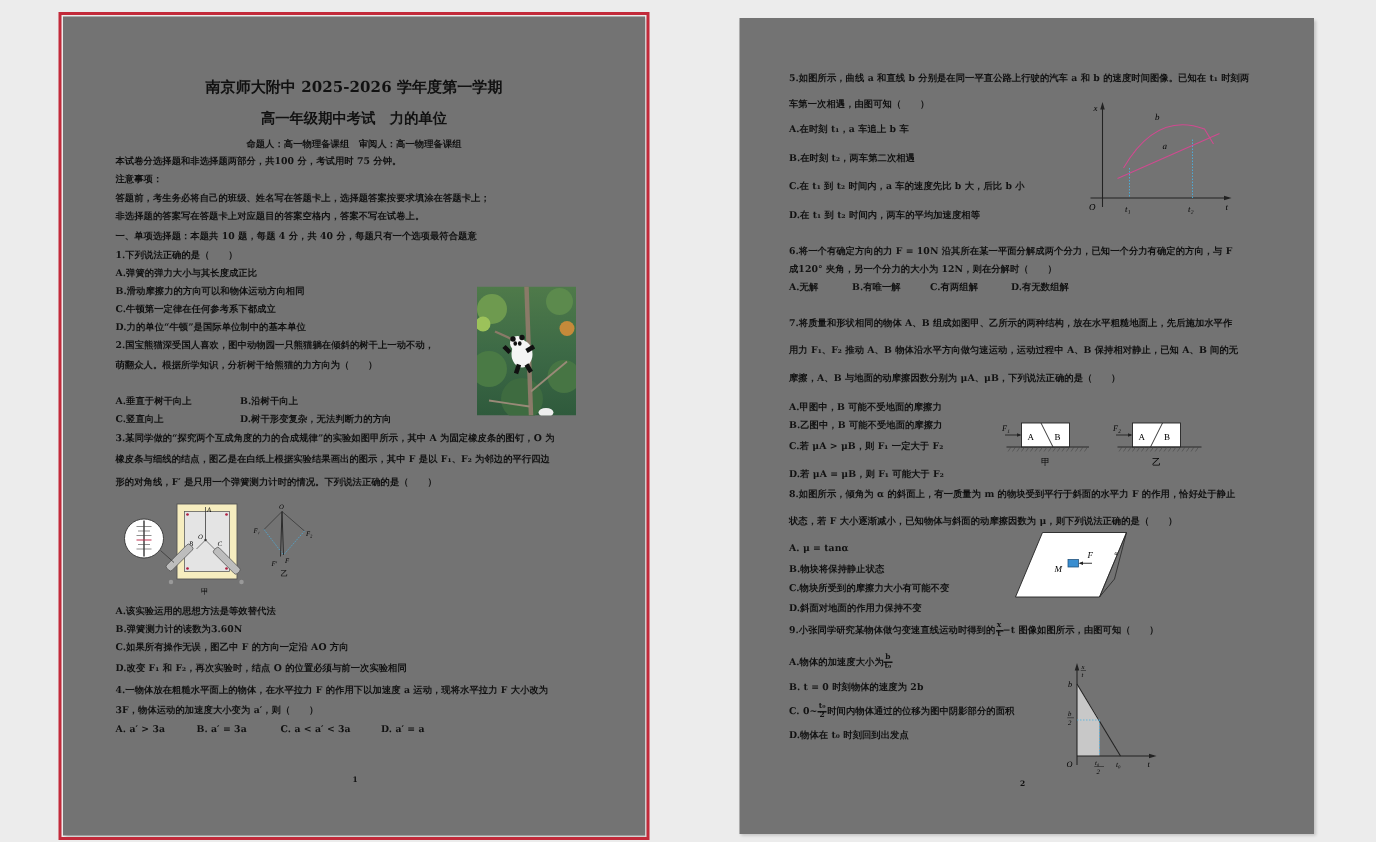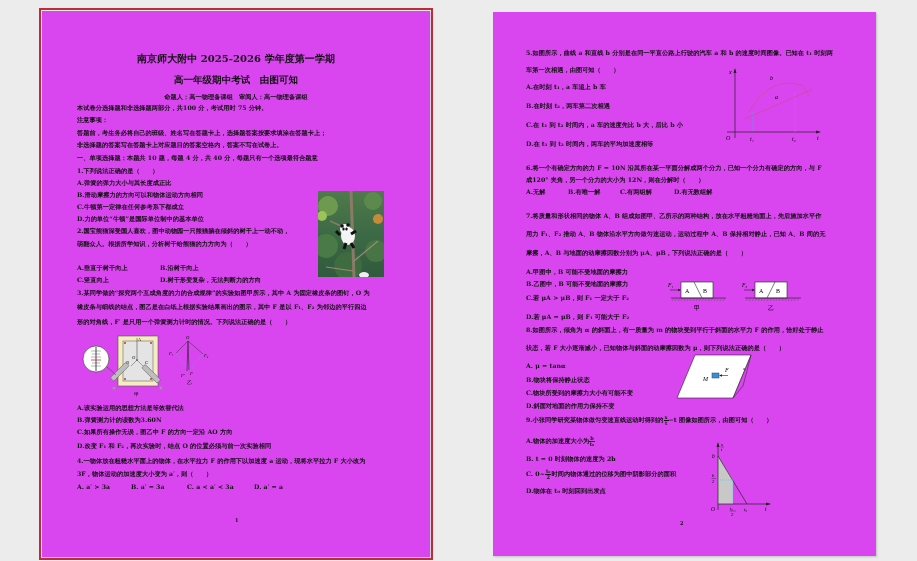--- a/index.html
+++ b/index.html
@@ -1,37 +1,37 @@
 <!DOCTYPE html>
 <html><head>
 <meta charset="utf-8">
 <style>
   * { box-sizing: border-box; margin: 0; padding: 0; }
   html, body { width: 917px; height: 561px; overflow: hidden; background: #ececec; }
   body { position: relative; font-family: "DejaVu Serif", "Liberation Serif", serif; color: #111; }
-  .page { position: absolute; background: #d946ef; box-shadow: 1px 1px 2px rgba(0,0,0,0.18); }
+  .page { position: absolute; background: #737373; box-shadow: 1px 1px 2px rgba(0,0,0,0.18); }
   #page1 { left: 42px; top: 11px; width: 388px; height: 546px; outline: 2px solid #c22a3a; outline-offset: 1px; }
   #page2 { left: 493px; top: 12px; width: 383px; height: 544px; }
   .t { position: absolute; white-space: nowrap; font-size: 6.2px; line-height: 8px; letter-spacing: 0.05px; }
   .b { font-weight: bold; }
   .title1 { font-size: 10px; line-height: 12px; }
   .title2 { font-size: 9.5px; line-height: 12px; }
   .center { left: 0; right: 0; text-align: center; }
   .pnum { font-size: 5px; font-weight: bold; }
   .fig { position: absolute; }
   .frac { display: inline-block; vertical-align: middle; text-align: center; font-size: 5px; line-height: 5px; }
   .frac span { display: block; }
   .frac .num { border-bottom: 0.6px solid #111; padding: 0 1px; }
 </style>
 </head>
 <body>
 
 <div class="page" id="page1">
   <div class="t title1 center b" style="top:42px;">南京师大附中 2025-2026 学年度第一学期</div>
-  <div class="t title2 center b" style="top:63px;">高一年级期中考试　由图可知</div>
+  <div class="t title2 center b" style="top:63px;">高一年级期中考试　力的单位</div>
   <div class="t center b" style="top:82px;">命题人：高一物理备课组　审阅人：高一物理备课组</div>
   <div class="t b" style="left:35px; top:93px;">本试卷分选择题和非选择题两部分，共100 分，考试用时 75 分钟。</div>
   <div class="t b" style="left:35px; top:105px;">注意事项：</div>
   <div class="t b" style="left:35px; top:118px;">答题前，考生务必将自己的班级、姓名写在答题卡上，选择题答案按要求填涂在答题卡上；</div>
   <div class="t b" style="left:35px; top:130px;">非选择题的答案写在答题卡上对应题目的答案空格内，答案不写在试卷上。</div>
   <div class="t b" style="left:35px; top:143px;">一、单项选择题：本题共 10 题，每题 4 分，共 40 分，每题只有一个选项最符合题意</div>
 
   <div class="t b" style="left:35px; top:156px;">1.下列说法正确的是（　　）</div>
   <div class="t b" style="left:35px; top:168px;">A.弹簧的弹力大小与其长度成正比</div>
   <div class="t b" style="left:35px; top:180px;">B.滑动摩擦力的方向可以和物体运动方向相同</div>

